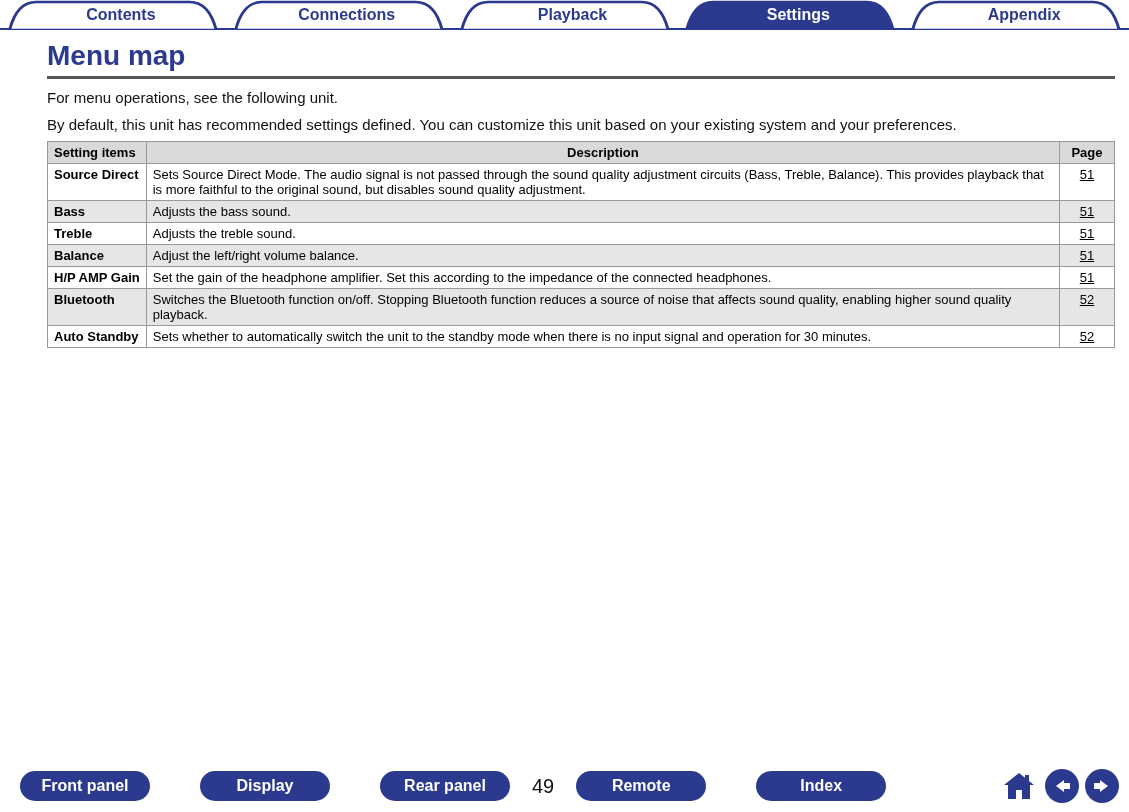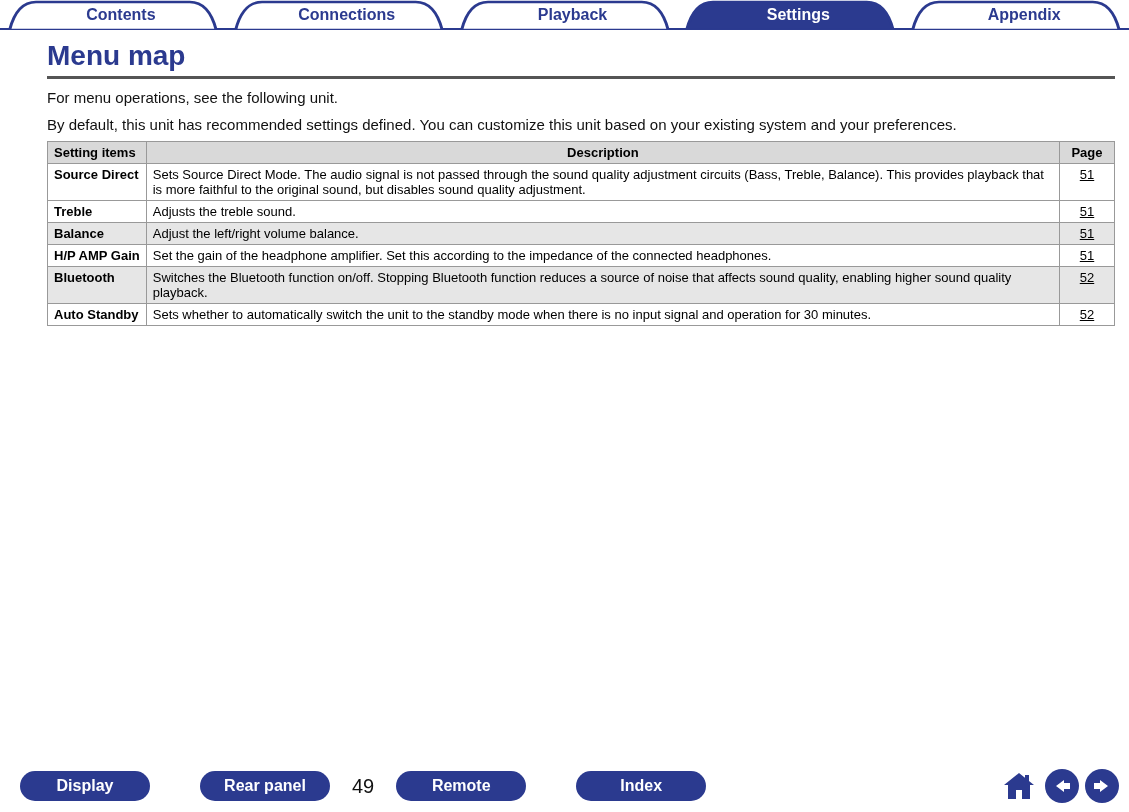--- a/index.html
+++ b/index.html
@@ -188,20 +188,25 @@
         <th>Description</th>
         <th>Page</th>
       </tr>
     </thead>
     <tbody>
       <tr>
         <td class="item">Source Direct</td>
         <td>Sets Source Direct Mode. The audio signal is not passed through the sound quality adjustment circuits (Bass, Treble, Balance). This provides playback that is more faithful to the original sound, but disables sound quality adjustment.</td>
         <td class="page">51</td>
       </tr>
+      <tr class="shaded">
+        <td class="item">Bass</td>
+        <td>Adjusts the bass sound.</td>
+        <td class="page">51</td>
+      </tr>
       <tr>
         <td class="item">Treble</td>
         <td>Adjusts the treble sound.</td>
         <td class="page">51</td>
       </tr>
       <tr class="shaded">
         <td class="item">Balance</td>
         <td>Adjust the left/right volume balance.</td>
         <td class="page">51</td>
       </tr>
@@ -219,20 +224,21 @@
         <td class="item">Auto Standby</td>
         <td>Sets whether to automatically switch the unit to the standby mode when there is no input signal and operation for 30 minutes.</td>
         <td class="page">52</td>
       </tr>
     </tbody>
   </table>
 </div>
 
 <div class="bottombar">
   <div class="pill-group">
+    <div class="pill">Front panel</div>
     <div class="pill">Display</div>
     <div class="pill">Rear panel</div>
   </div>
   <div class="page-number">49</div>
   <div class="pill-group" style="padding-left:0; gap:50px;">
     <div class="pill">Remote</div>
     <div class="pill">Index</div>
   </div>
 
   <div class="nav-icons">

